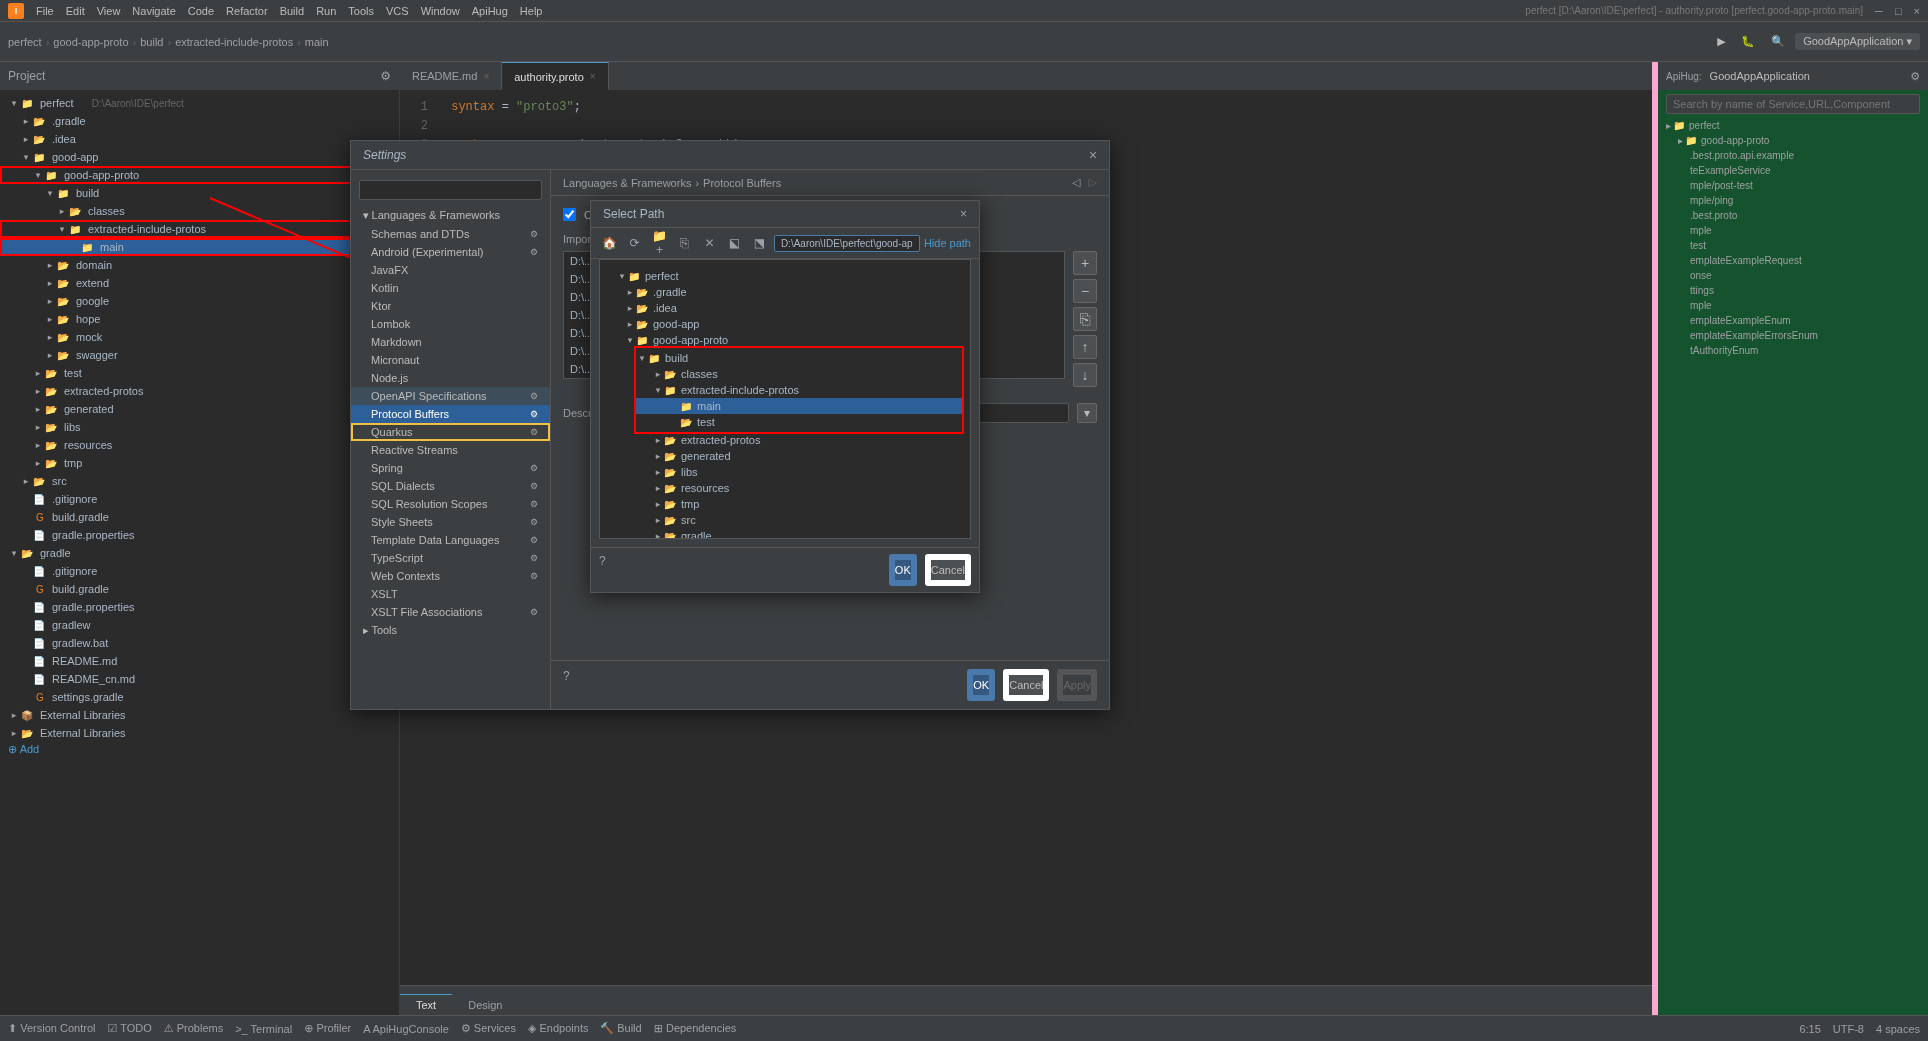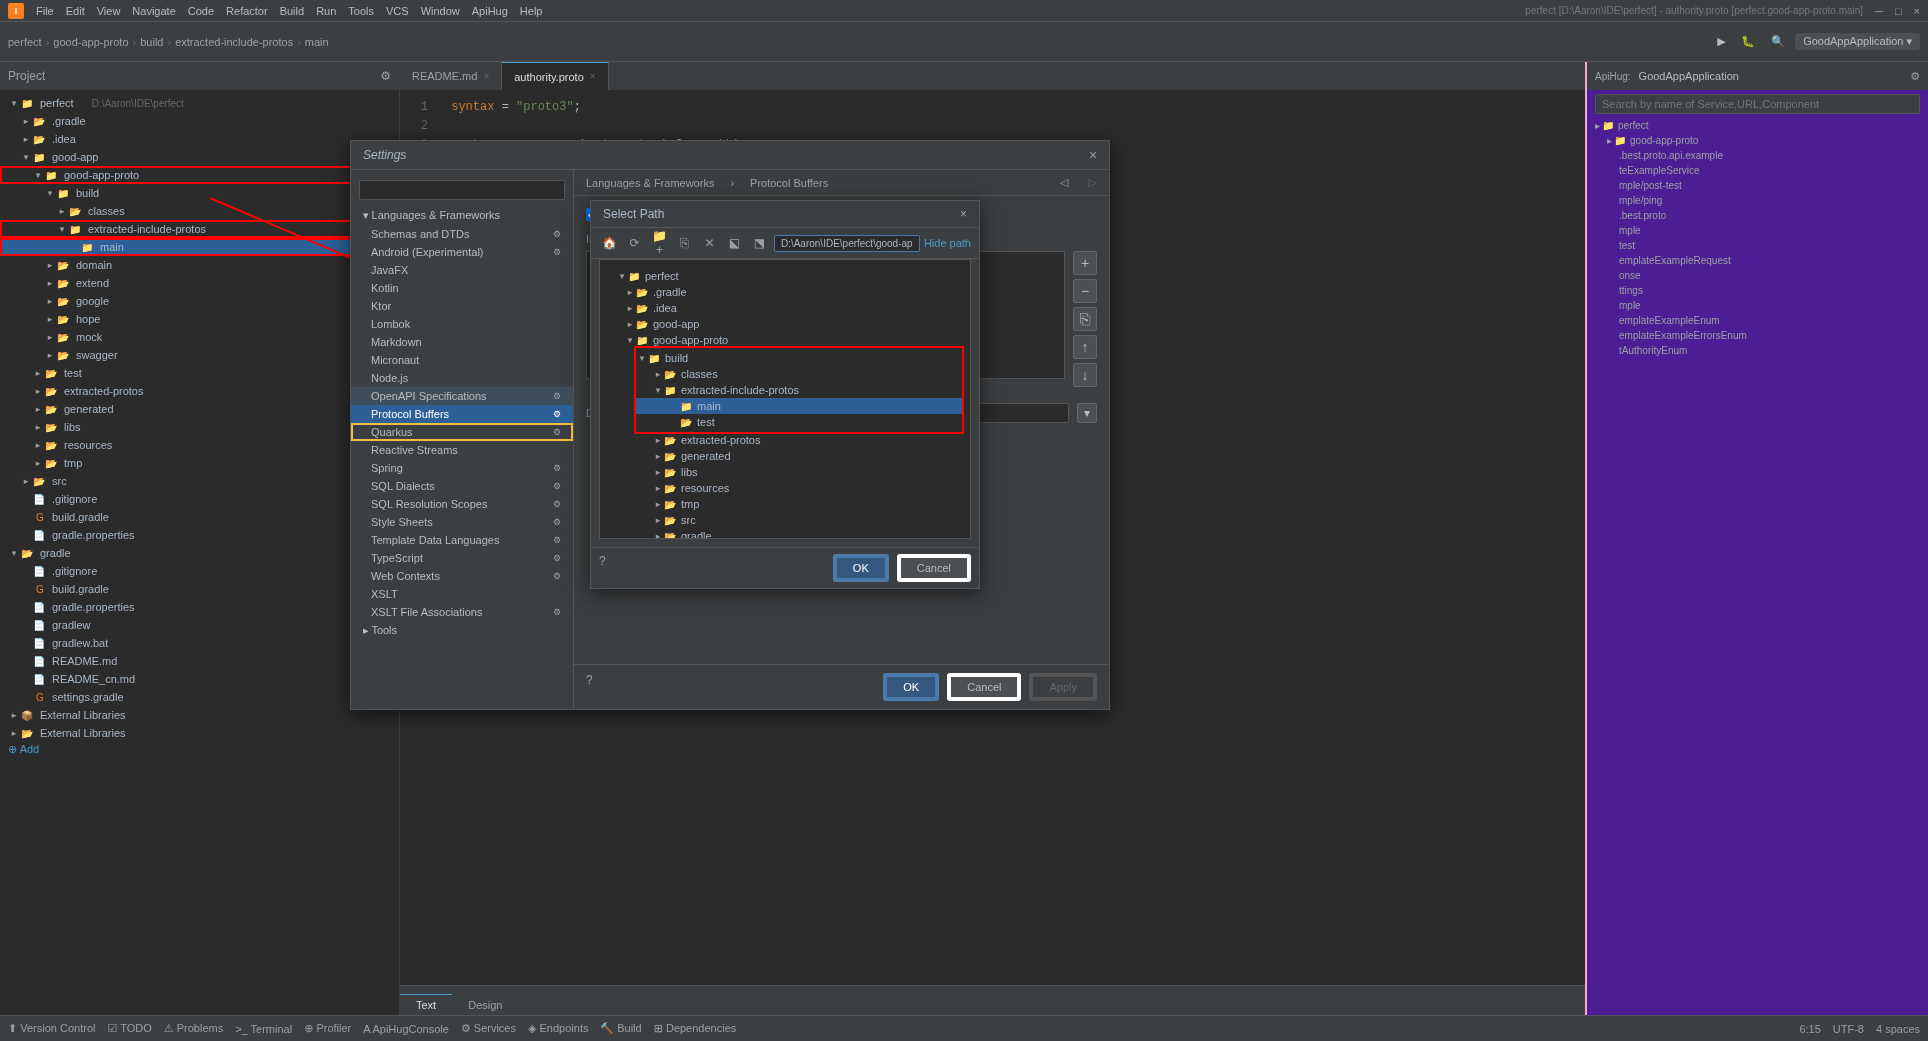--- a/index.html
+++ b/index.html
@@ -36,48 +36,48 @@
     .editor-area { flex: 1; display: flex; flex-direction: column; background: #2b2b2b; }
     .editor-tabs { background: #3c3f41; height: 28px; display: flex; align-items: flex-end; }
     .editor-tab { padding: 4px 12px; font-size: 11px; color: #9da0a3; cursor: pointer; border-right: 1px solid #555; background: #3c3f41; display: flex; align-items: center; gap: 6px; height: 28px; }
     .editor-tab.active { background: #2b2b2b; color: #dddddd; border-top: 1px solid #4a9acc; }
     .editor-content { flex: 1; background: #2b2b2b; padding: 8px; font-family: 'Courier New', monospace; font-size: 12px; color: #a9b7c6; line-height: 1.6; overflow: hidden; }
     .line-num { color: #606366; margin-right: 16px; display: inline-block; width: 20px; text-align: right; }
     .kw { color: #cc7832; }
     .str { color: #6a8759; }
     
     
-    .right-panel { width: 343px; background: #4c1d95; border-left: 2px solid #f9a8d4; }
+    .right-panel { width: 276px; background: #14532d; border-left: 6px solid #f9a8d4; }
     .right-panel-header { background: #3c3f41; padding: 4px 8px; font-size: 11px; height: 28px; display: flex; align-items: center; }
     .search-box { padding: 4px 8px; }
     .search-input { width: 100%; background: #3c3f41; border: 1px solid #555; color: #a9b7c6; padding: 3px 6px; font-size: 11px; border-radius: 2px; }
     .nav-tree-item { padding: 2px 8px; font-size: 10px; color: #9da0a3; cursor: pointer; }
     .nav-tree-item.indent1 { padding-left: 20px; }
     .nav-tree-item.indent2 { padding-left: 32px; }
     
     
     .status-bar { background: #3c3f41; height: 26px; display: flex; align-items: center; padding: 0 8px; gap: 12px; font-size: 11px; color: #9da0a3; border-top: 1px solid #555; }
     .status-item { display: flex; align-items: center; gap: 4px; cursor: pointer; }
     
     
     .settings-window { position: absolute; top: 140px; left: 350px; width: 760px; height: 570px; background: #3c3f41; border: 1px solid #555; box-shadow: 0 4px 20px rgba(0,0,0,0.6); z-index: 200; display: flex; flex-direction: column; }
     .settings-titlebar { background: #3c3f41; padding: 6px 12px; display: flex; align-items: center; justify-content: space-between; border-bottom: 1px solid #555; font-style: italic; }
     .settings-close { cursor: pointer; color: #9da0a3; font-size: 14px; }
     .settings-body { display: flex; flex: 1; overflow: hidden; }
-    .settings-left { width: 223px; border-right: 1px solid #555; background: #3c3f41; overflow-y: auto; padding: 4px 0; }
+    .settings-left { width: 200px; border-right: 1px solid #555; background: #3c3f41; overflow-y: auto; padding: 4px 0; }
     .settings-search { padding: 6px 8px; }
     .settings-search input { width: 100%; background: #2b2b2b; border: 1px solid #555; color: #a9b7c6; padding: 3px 6px; font-size: 11px; border-radius: 2px; }
     .settings-nav-item { padding: 3px 12px; font-size: 11px; color: #bbbbbb; cursor: pointer; display: flex; align-items: center; justify-content: space-between; }
     .settings-nav-item.selected { background: #2d6099; color: white; }
     .settings-nav-indent { padding-left: 20px; }
     .settings-right { flex: 1; display: flex; flex-direction: column; padding: 0; }
-    .settings-breadcrumb { padding: 6px 12px; font-size: 11px; color: #9da0a3; border-bottom: 1px solid #555; display: flex; align-items: center; gap: 16px; }
+    .settings-breadcrumb { padding: 6px 12px; font-size: 11px; color: #9da0a3; border-bottom: 1px solid #555; display: flex; align-items: center; gap: 4px; }
     .settings-content { flex: 1; padding: 12px; overflow-y: auto; }
     .settings-footer { padding: 8px 12px; border-top: 1px solid #555; display: flex; justify-content: flex-end; gap: 8px; }
-    .btn { padding: 4px 16px; font-size: 11px; border-radius: 3px; cursor: pointer; border: 4px solid #ffffff; }
+    .btn { padding: 4px 0; font-size: 11px; border-radius: 3px; cursor: pointer; border: 6px solid #ffffff; }
     .btn-default { background: #4c5052; color: #bbbbbb; }
     .btn-primary { background: #365880; color: white; border-color: #4a7aab; }
     .btn-disabled { background: #3c3f41; color: #666; border-color: #555; cursor: default; }
     
     
     .proto-section { margin-bottom: 16px; }
     .proto-label { font-size: 11px; color: #9da0a3; margin-bottom: 6px; }
     .proto-row { display: flex; align-items: flex-start; gap: 8px; margin-bottom: 8px; }
     .proto-list { flex: 1; border: 1px solid #555; background: #2b2b2b; min-height: 80px; font-size: 11px; }
     .proto-list-item { padding: 3px 6px; color: #a9b7c6; display: flex; align-items: center; gap: 4px; }

